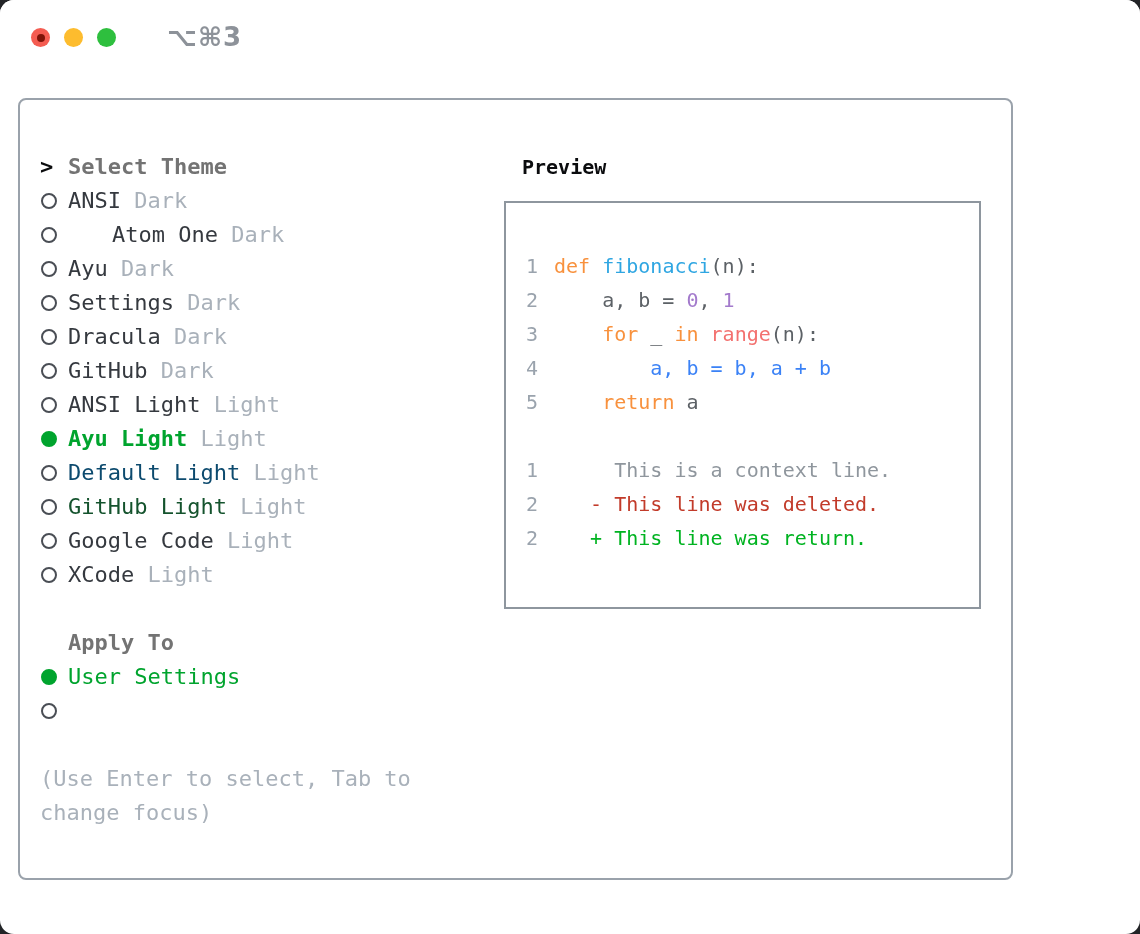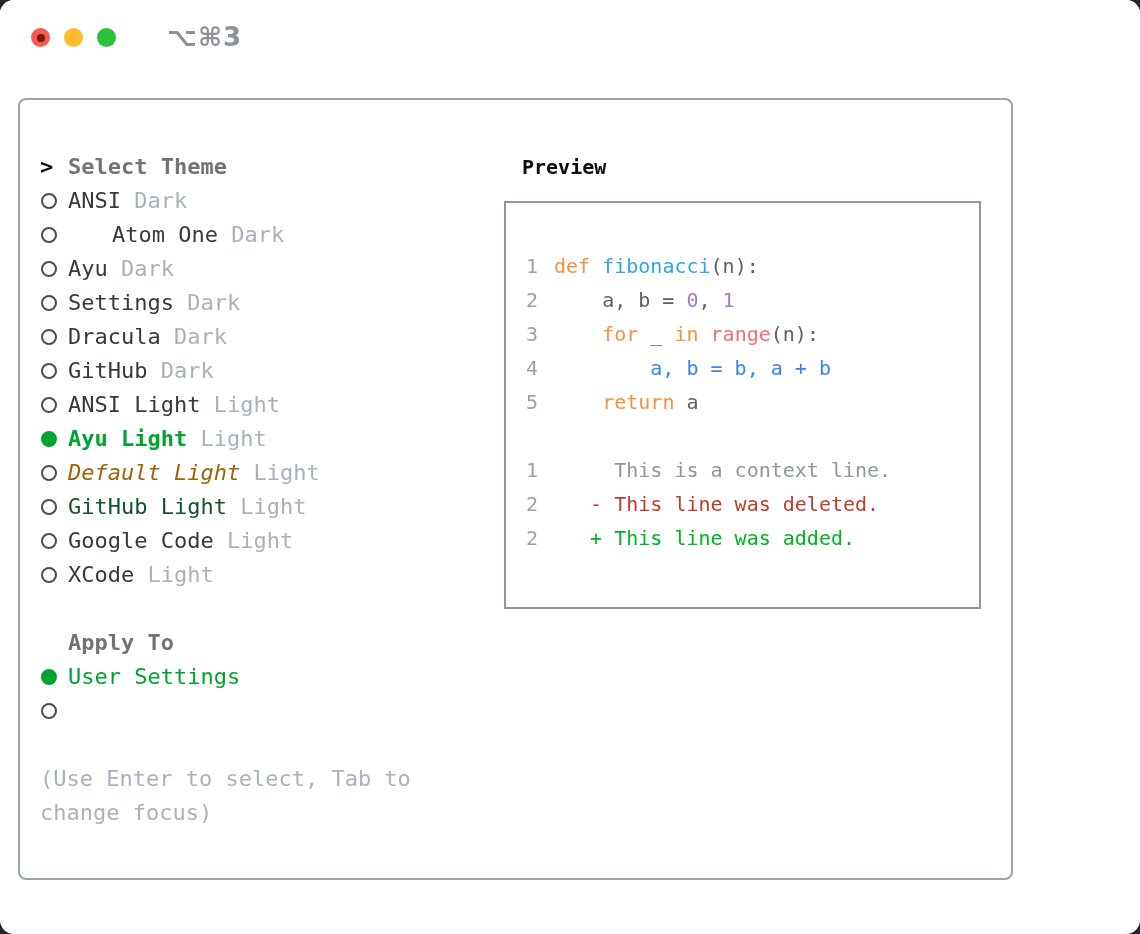--- a/index.html
+++ b/index.html
@@ -69,21 +69,21 @@
       </div>
       <div id="theme-list">
           <div class="row"><span class="marker"><span class="radio"></span></span><span style="color: rgb(53, 57, 63);">ANSI</span><span class="variant" style="color: rgb(169, 177, 186);"> Dark</span></div>
           <div class="row"><span class="marker"><span class="radio"></span></span><span style="color: rgb(53, 57, 63); margin-left: 44px;">Atom One</span><span class="variant" style="color: rgb(169, 177, 186);"> Dark</span></div>
           <div class="row"><span class="marker"><span class="radio"></span></span><span style="color: rgb(53, 57, 63);">Ayu</span><span class="variant" style="color: rgb(169, 177, 186);"> Dark</span></div>
           <div class="row"><span class="marker"><span class="radio"></span></span><span style="color: rgb(53, 57, 63);">Settings</span><span class="variant" style="color: rgb(169, 177, 186);"> Dark</span></div>
           <div class="row"><span class="marker"><span class="radio"></span></span><span style="color: rgb(53, 57, 63);">Dracula</span><span class="variant" style="color: rgb(169, 177, 186);"> Dark</span></div>
           <div class="row"><span class="marker"><span class="radio"></span></span><span style="color: rgb(53, 57, 63);">GitHub</span><span class="variant" style="color: rgb(169, 177, 186);"> Dark</span></div>
           <div class="row"><span class="marker"><span class="radio"></span></span><span style="color: rgb(53, 57, 63);">ANSI Light</span><span class="variant" style="color: rgb(169, 177, 186);"> Light</span></div>
           <div class="row"><span class="marker"><span class="radio" style="background: rgb(0, 164, 46); border-color: rgb(0, 164, 46);"></span></span><span style="color: rgb(0, 164, 46); font-weight: bold;">Ayu Light</span><span class="variant" style="color: rgb(169, 177, 186);"> Light</span></div>
-          <div class="row"><span class="marker"><span class="radio"></span></span><span style="color: #a16207; font-style: italic;">Default Light</span><span class="variant" style="color: rgb(169, 177, 186);"> Light</span></div>
+          <div class="row"><span class="marker"><span class="radio"></span></span><span style="color: #0c4a6e;">Default Light</span><span class="variant" style="color: rgb(169, 177, 186);"> Light</span></div>
           <div class="row"><span class="marker"><span class="radio"></span></span><span style="color: #14532d;">GitHub Light</span><span class="variant" style="color: rgb(169, 177, 186);"> Light</span></div>
           <div class="row"><span class="marker"><span class="radio"></span></span><span style="color: rgb(53, 57, 63);">Google Code</span><span class="variant" style="color: rgb(169, 177, 186);"> Light</span></div>
           <div class="row"><span class="marker"><span class="radio"></span></span><span style="color: rgb(53, 57, 63);">XCode</span><span class="variant" style="color: rgb(169, 177, 186);"> Light</span></div>
         </div>
 
       <div class="gap"></div>
       <div class="row">
         <span class="marker"></span><span class="title-text" style="font-weight:bold">Apply To</span>
       </div>
       <div id="apply-list">
@@ -99,18 +99,18 @@
       <div class="preview-label">Preview</div>
       <div class="preview-box" id="preview-box">
           <div class="code-line"><span class="gutter" style="color: rgb(154, 163, 173);">1</span><span style="color: rgb(248, 145, 61);">def</span><span style="color: rgb(92, 97, 102);"> </span><span style="color: rgb(47, 166, 226);">fibonacci</span><span style="color: rgb(92, 97, 102);">(n):</span></div>
           <div class="code-line"><span class="gutter" style="color: rgb(154, 163, 173);">2</span><span style="color: rgb(92, 97, 102);">    a, b = </span><span style="color: rgb(163, 122, 204);">0</span><span style="color: rgb(92, 97, 102);">, </span><span style="color: rgb(163, 122, 204);">1</span></div>
           <div class="code-line"><span class="gutter" style="color: rgb(154, 163, 173);">3</span><span style="color: rgb(92, 97, 102);">    </span><span style="color: rgb(248, 145, 61);">for</span><span style="color: rgb(92, 97, 102);"> _ </span><span style="color: rgb(248, 145, 61);">in</span><span style="color: rgb(92, 97, 102);"> </span><span style="color: rgb(243, 113, 111);">range</span><span style="color: rgb(92, 97, 102);">(n):</span></div>
           <div class="code-line"><span class="gutter" style="color: rgb(154, 163, 173);">4</span><span style="color: #3b82f6;">        a, b = b, a + b</span></div>
           <div class="code-line"><span class="gutter" style="color: rgb(154, 163, 173);">5</span><span style="color: rgb(92, 97, 102);">    </span><span style="color: rgb(248, 145, 61);">return</span><span style="color: rgb(92, 97, 102);"> a</span></div>
           <div class="code-line"></div>
           <div class="code-line"><span class="gutter" style="color: rgb(154, 163, 173);">1</span><span style="color: rgb(143, 150, 157);">     This is a context line.</span></div>
           <div class="code-line"><span class="gutter" style="color: rgb(154, 163, 173);">2</span><span style="color: rgb(194, 59, 42);">   - This line was deleted.</span></div>
-          <div class="code-line"><span class="gutter" style="color: rgb(154, 163, 173);">2</span><span style="color: rgb(0, 179, 33);">   + This line was added.</span></div>
+          <div class="code-line"><span class="gutter" style="color: rgb(154, 163, 173);">2</span><span style="color: rgb(0, 179, 33);">   + This line was return.</span></div>
         </div>
     </div>
 
   </div>
 </div>
 
 </body></html>

